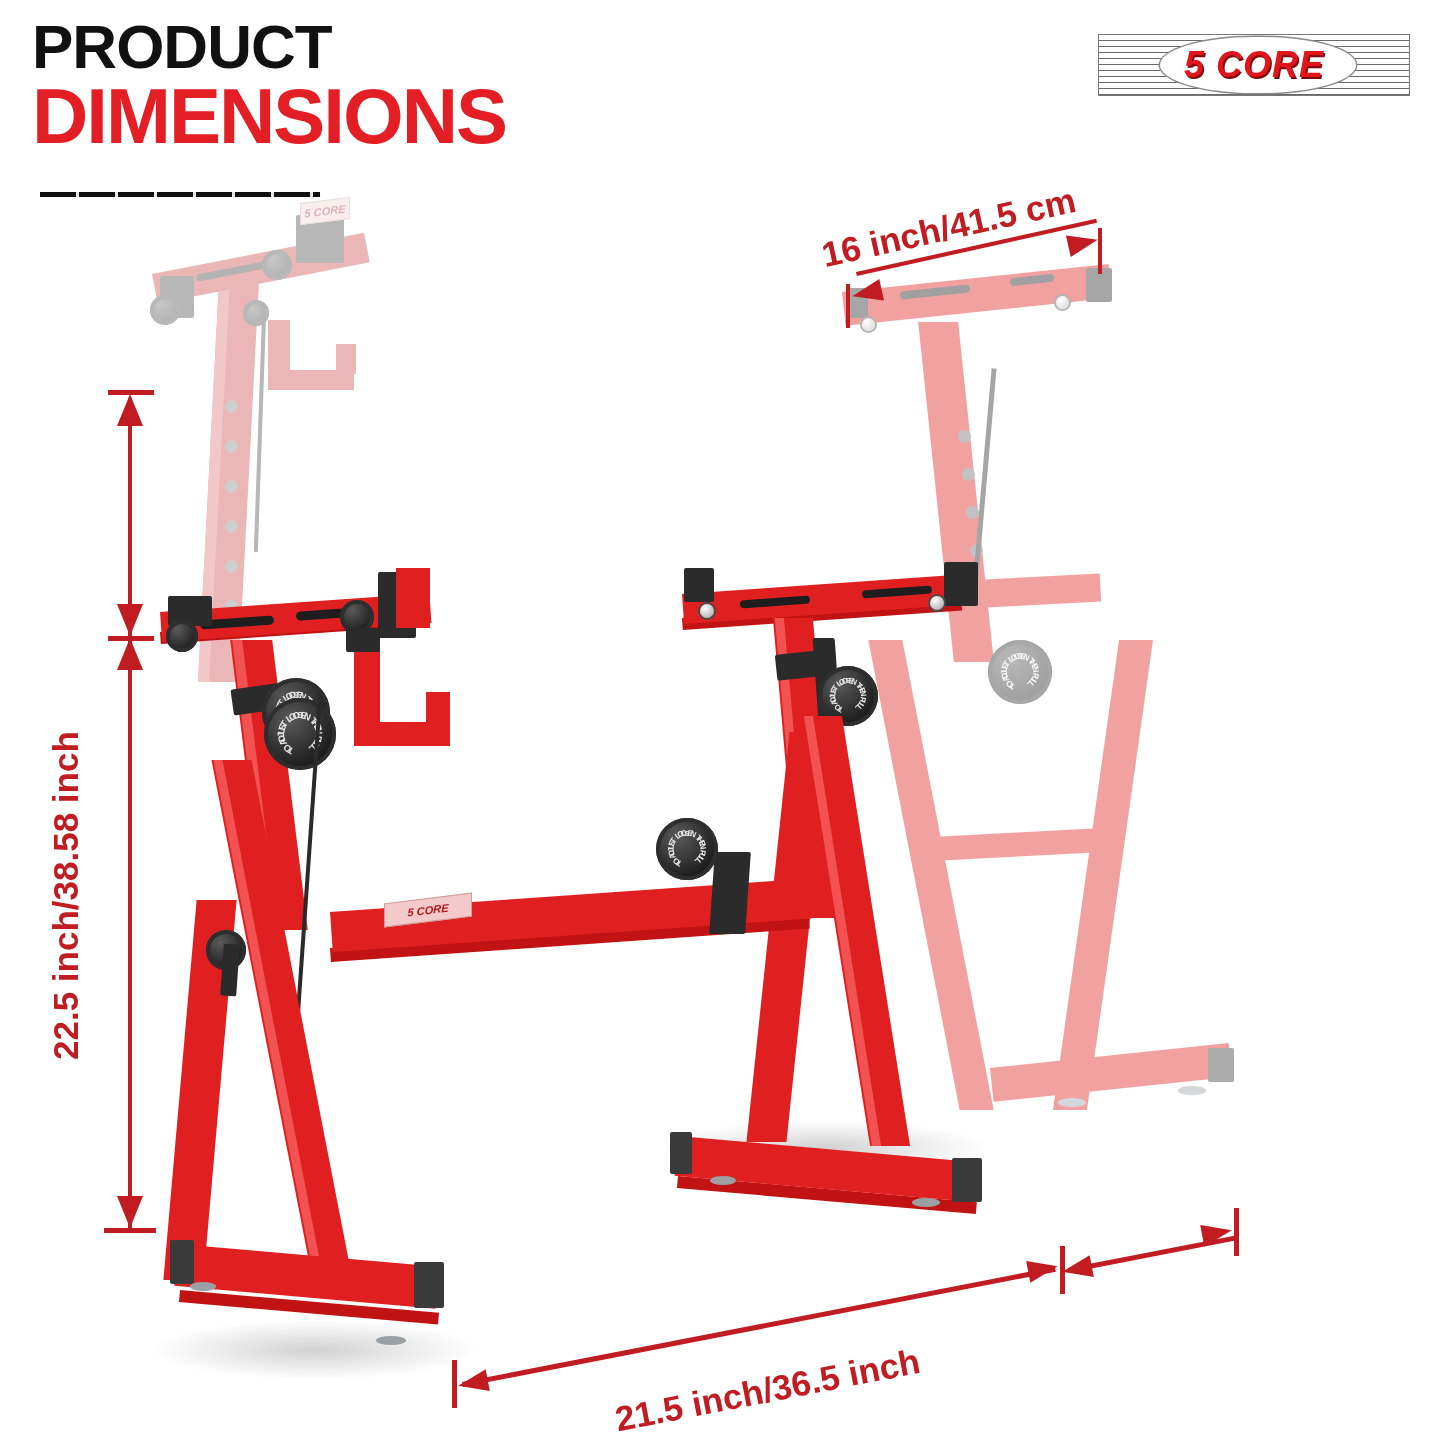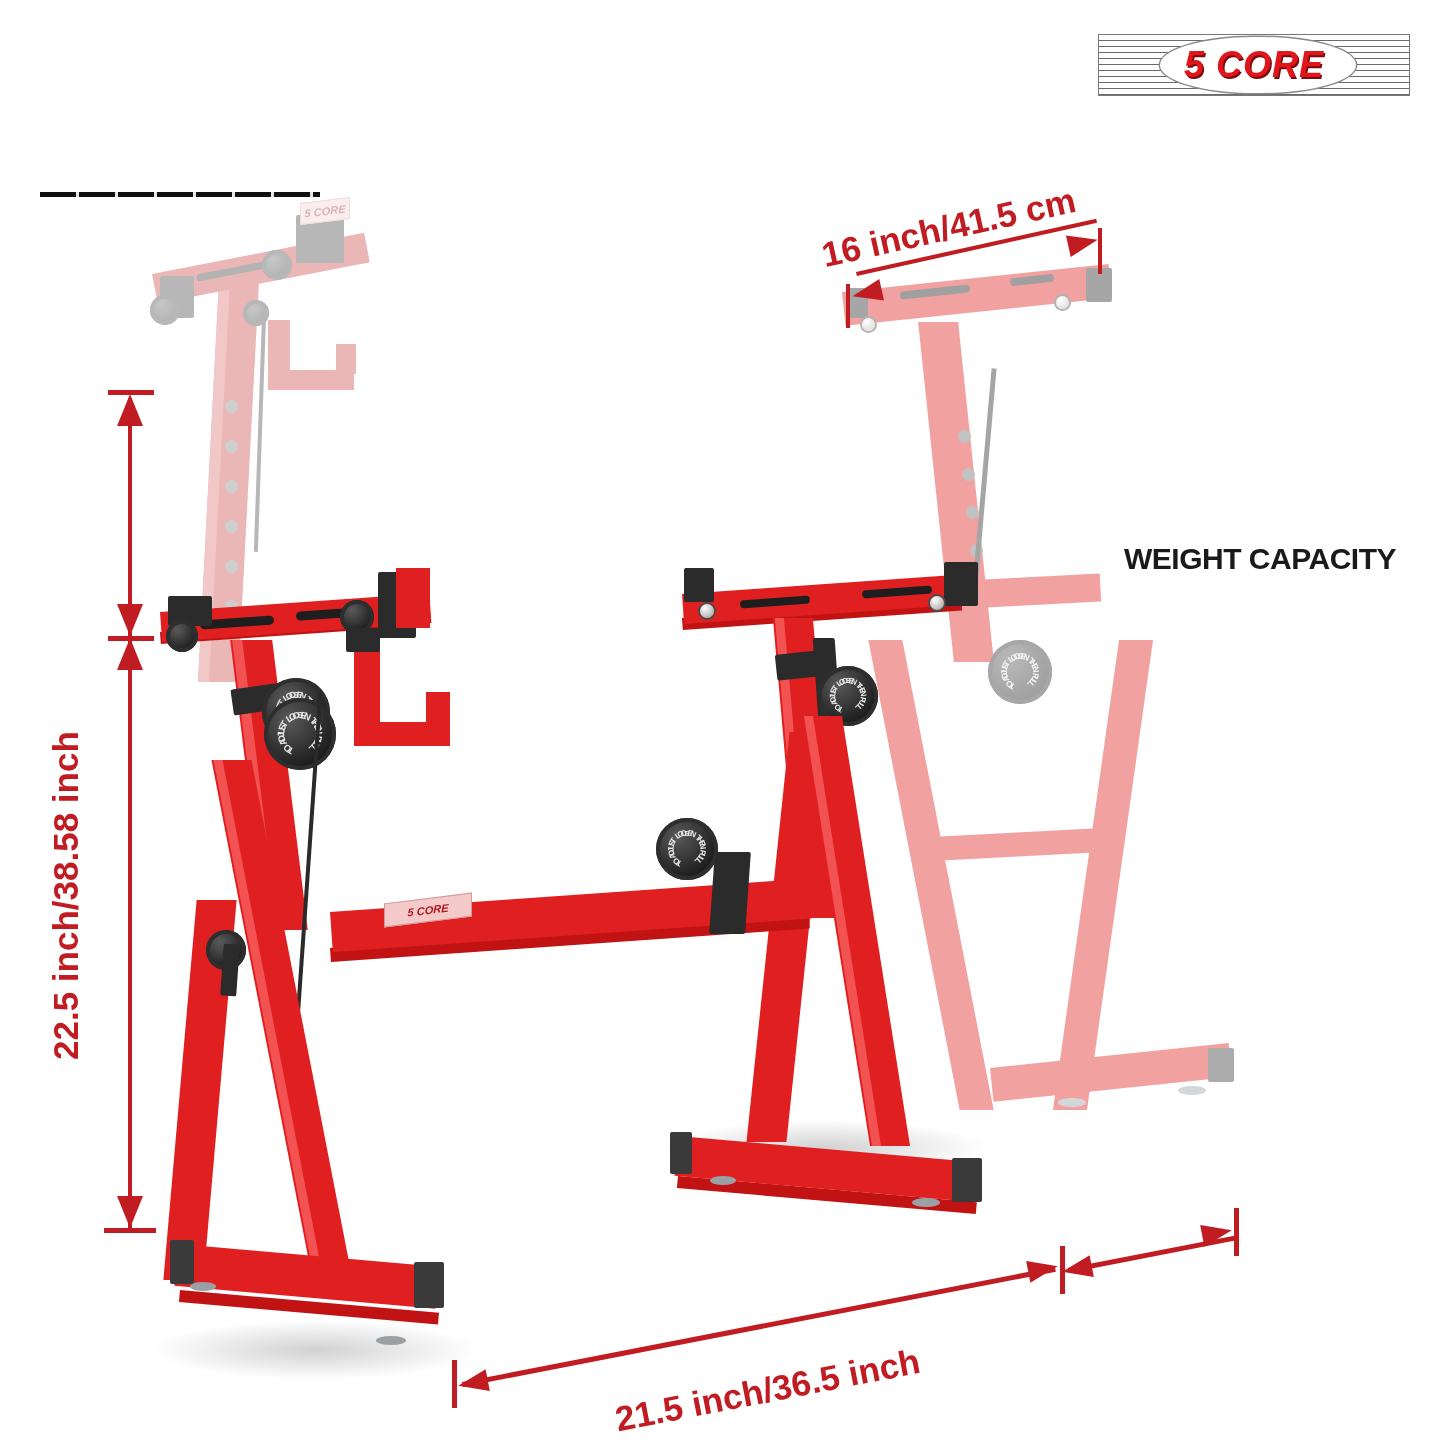--- a/index.html
+++ b/index.html
@@ -71,30 +71,33 @@
   .slot{position:absolute;background:#1e1e1e;border-radius:5px;}
   .bolt{position:absolute;border-radius:50%;background:radial-gradient(circle at 35% 30%,#fff,#9b9b9b);
         box-shadow:0 0 0 2px #4a4a4a;}
   .cable{position:absolute;background:#2a2a2a;}
 </style>
 </head>
 <body>
 
 <div class="stage">
 
+  <div class="hd">
+    <div class="hd-1">PRODUCT</div>
+    <div class="hd-2">DIMENSIONS</div>
+  </div>
   <div class="hd-rule"></div>
 
   <div class="logo">
     <div class="logo-stripes"></div>
     <div class="logo-blob"></div>
     <div class="logo-txt">5 CORE</div>
   </div>
 
   <div class="wcap">
-    <div class="wcap-sub">WEIGHT CAPACITY</div>
   </div>
 
   <div class="stand ghost" style="left:0;top:0;">
 
     <div class="bar" style="left:209px;top:262px;width:40px;height:420px;transform:skewX(-3deg);"></div>
     <div class="bar bar-l" style="left:209px;top:262px;width:11px;height:420px;transform:skewX(-3deg);"></div>
     <div class="holecol" style="left:225px;top:400px;">
       <div class="hole" style="left:0;top:0;"></div>
       <div class="hole" style="left:0;top:40px;"></div>
       <div class="hole" style="left:0;top:80px;"></div>

